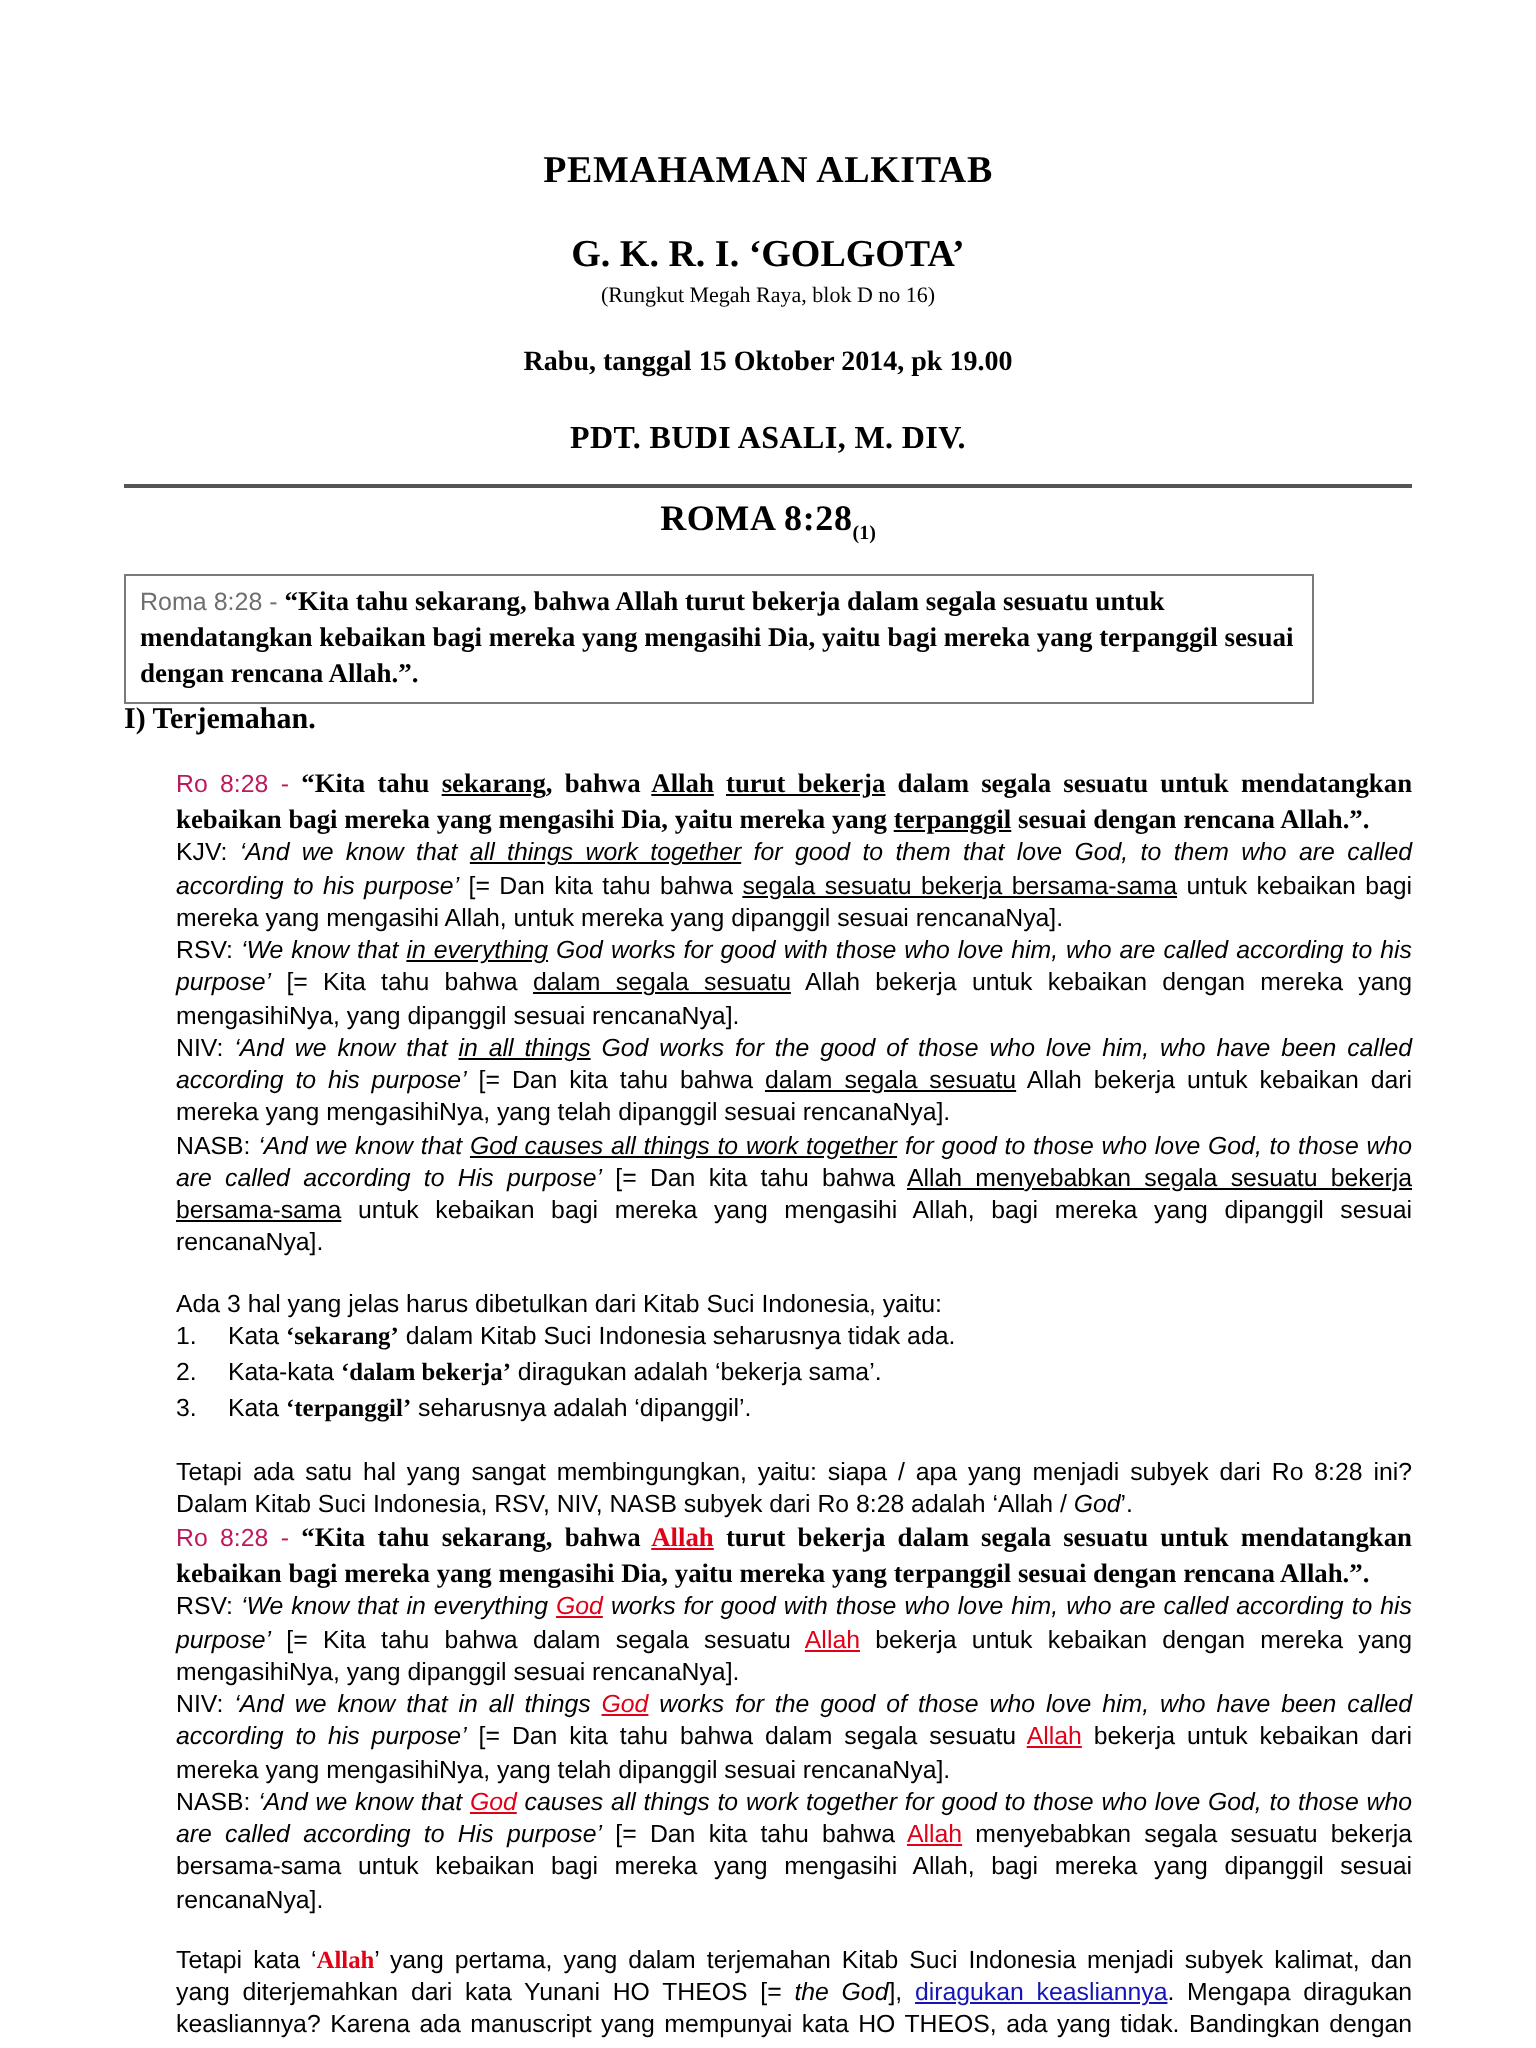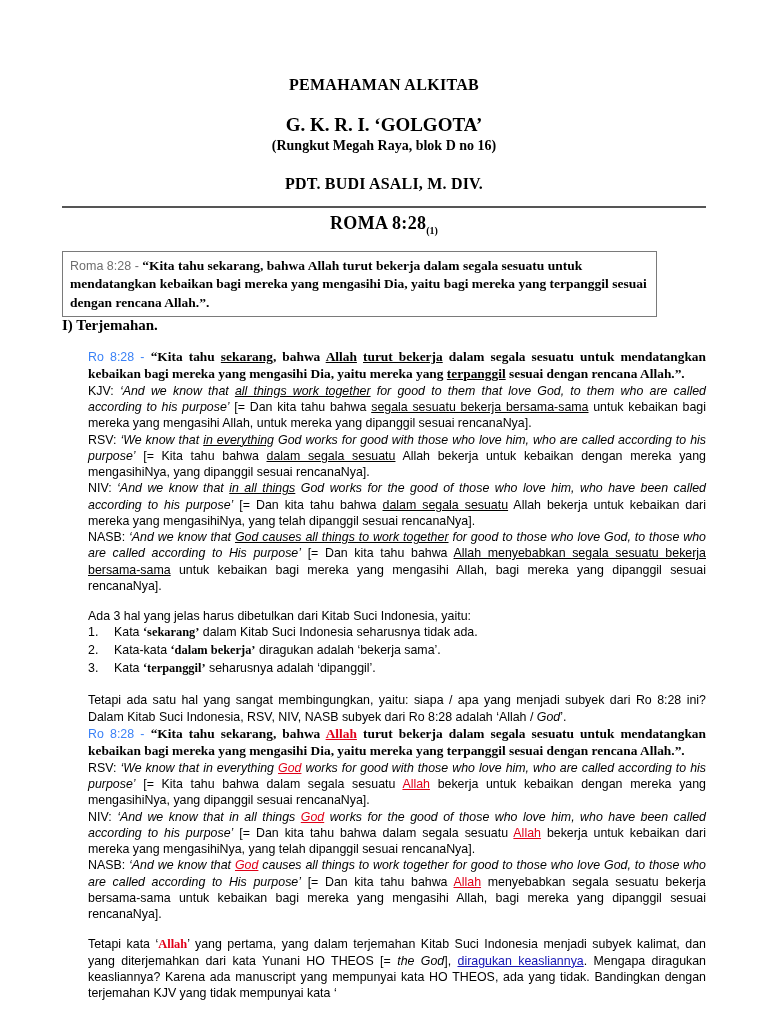--- a/index.html
+++ b/index.html
@@ -20,35 +20,35 @@
     box-sizing: border-box;
     padding: 76px 62px 0 62px;
     position: relative;
   }
 
   
   .masthead { text-align: center; }
   .mast-title {
     font-family: "Liberation Serif", serif;
     font-weight: bold;
-    font-size: 16px;
+    font-size: 19px;
     letter-spacing: .3px;
     line-height: 1.1;
   }
   .mast-church {
     font-family: "Liberation Serif", serif;
     font-weight: bold;
     font-size: 19px;
     margin-top: 20px;
     line-height: 1.15;
   }
   .mast-address {
     font-family: "Liberation Serif", serif;
-    font-weight: bold;
-    font-size: 14px;
+    font-weight: normal;
+    font-size: 11px;
     margin-top: 3px;
   }
   .mast-datetime {
     font-family: "Liberation Serif", serif;
     font-weight: bold;
     font-size: 14px;
     margin-top: 20px;
   }
   .mast-speaker {
     font-family: "Liberation Serif", serif;
@@ -114,21 +114,21 @@
   .para {
     font-family: "Liberation Sans", sans-serif;
     font-size: 12.4px;
     line-height: 1.31;
     text-align: justify;
     margin: 0;
   }
   .para + .para { margin-top: 0; }
   .gap { height: 14px; }
 
-  .ref-lbl { color: #3b82f6; }
+  .ref-lbl { color: #be185d; }
   .scripture {
     font-family: "Liberation Serif", serif;
     font-weight: bold;
     font-size: 13.4px;
   }
   .ver-lbl { font-style: normal; }
   .eng { font-style: italic; }
   .u { text-decoration: underline; }
   .red { color: #e00018; }
   .red.u { text-decoration: underline; }
@@ -148,20 +148,21 @@
 </style>
 </head>
 <body>
 
 <div class="page">
 
   <div class="masthead">
     <div class="mast-title">PEMAHAMAN ALKITAB</div>
     <div class="mast-church">G. K. R. I. ‘GOLGOTA’</div>
     <div class="mast-address">(Rungkut Megah Raya, blok D no 16)</div>
+    <div class="mast-datetime">Rabu, tanggal 15 Oktober 2014, pk 19.00</div>
     <div class="mast-speaker">PDT. BUDI ASALI, M. DIV.</div>
   </div>
 
   <hr class="rule">
 
   <div class="passage-title">
     <span>ROMA 8:28</span><sub>(1)</sub>
   </div>
 
   <div class="verse-box">

